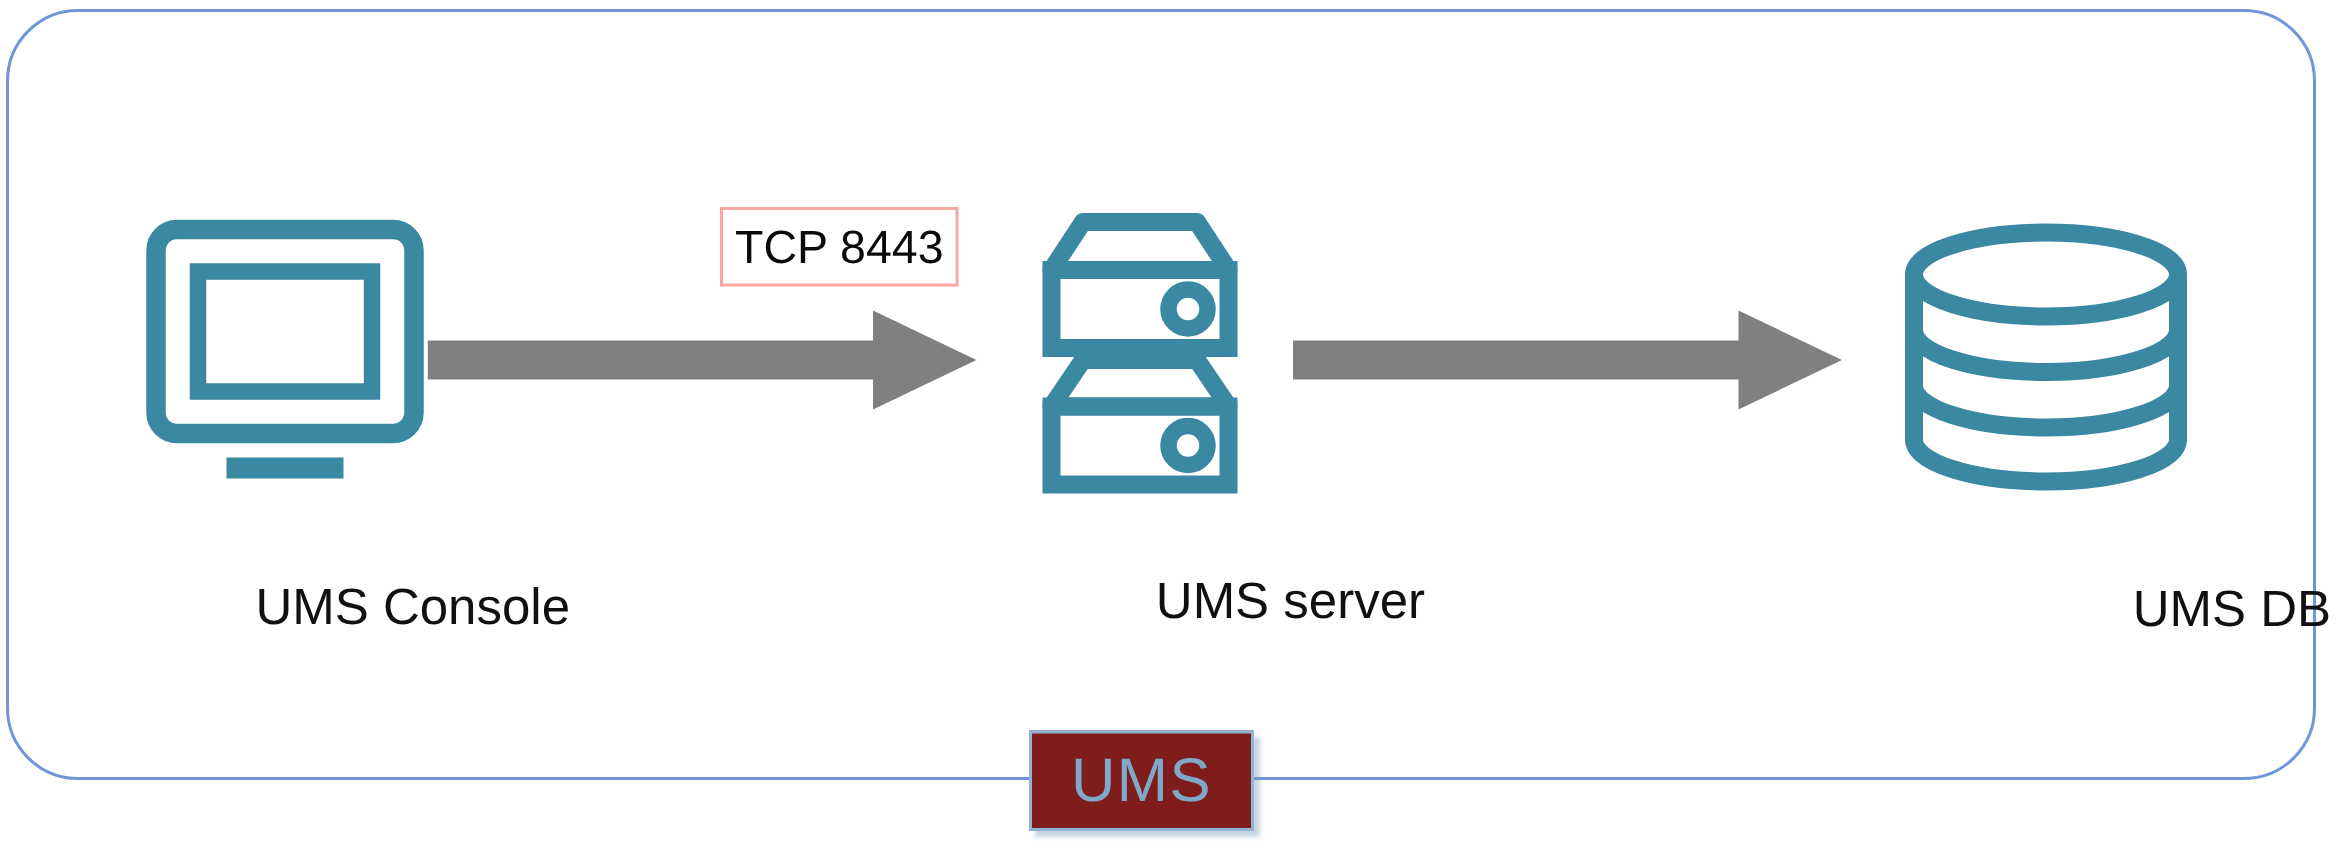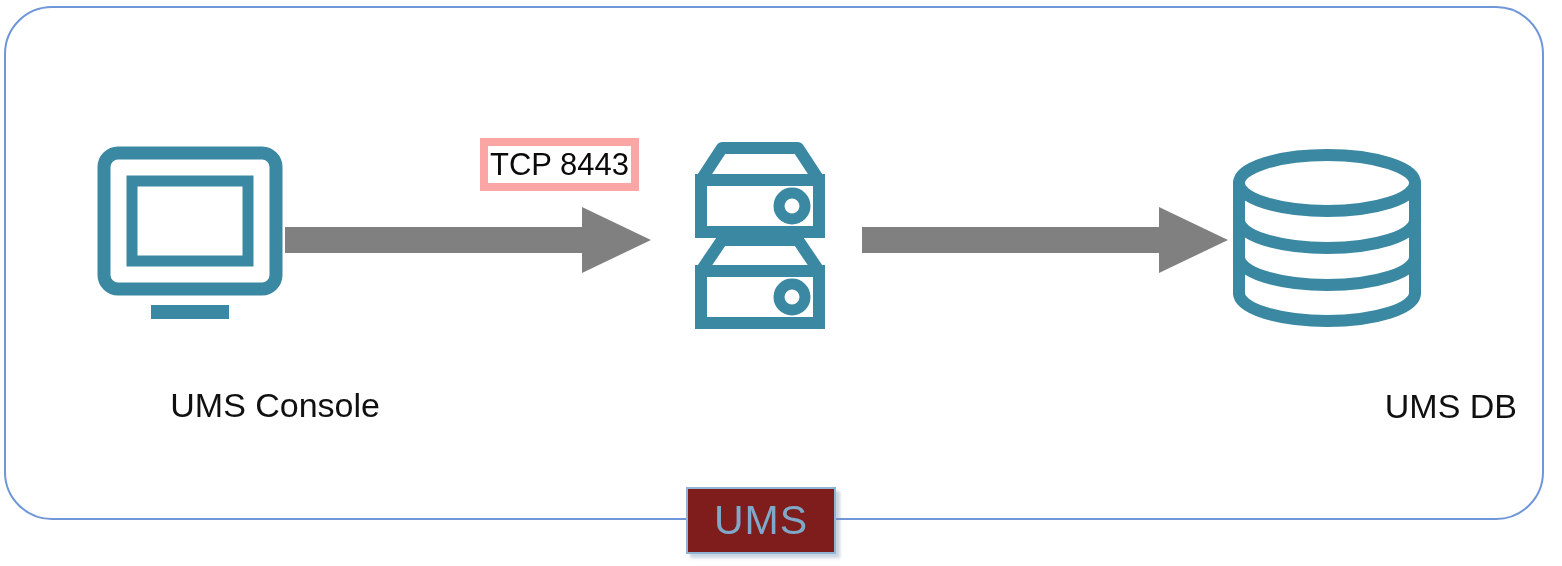--- a/index.html
+++ b/index.html
@@ -60,41 +60,41 @@
   #node-server {
     left: 570px;
     top: 140px;
     width: 380px;
   }
   #node-server .icon-wrap { width: 200px; height: 192px; }
   #node-server .node-label { margin-top: 52px; }
 
   
   #node-db {
-    left: 1137px;
+    left: 1174px;
     top: 145px;
     width: 380px;
   }
   #node-db .icon-wrap { width: 200px; height: 188px; }
   #node-db .node-label { margin-top: 56px; }
 
   
   .arrow {
     position: absolute;
     top: 205px;
     height: 70px;
   }
   #arrow-console-server { left: 285px; width: 366px; }
   #arrow-server-db      { left: 862px; width: 366px; }
 
   
   .port-label {
     position: absolute;
     box-sizing: border-box;
-    border: 8px solid #fca5a5;
+    border: 2px solid #fca5a5;
     background: #ffffff;
     font-family: "Liberation Sans", sans-serif;
     font-size: 31px;
     color: #0a0a0a;
     display: flex;
     align-items: center;
     justify-content: center;
     white-space: nowrap;
     line-height: 1;
   }
@@ -152,20 +152,21 @@
 
         <circle cx="132" cy="66" r="13" fill="none" stroke="#3a88a1" stroke-width="11"></circle>
 
         <path d="M 41 131 L 62 100 L 138 100 L 159 131 Z" fill="none" stroke="#3a88a1" stroke-width="12" stroke-linejoin="round"></path>
 
         <rect x="41" y="131" width="118" height="52" fill="none" stroke="#3a88a1" stroke-width="12"></rect>
 
         <circle cx="132" cy="157" r="13" fill="none" stroke="#3a88a1" stroke-width="11"></circle>
       </svg>
     </span>
+    <div class="node-label">UMS server</div>
   </div>
 
   <div class="node" id="node-db">
     <span class="icon-wrap">
       <svg width="200" height="188" viewBox="0 0 200 188" xmlns="http://www.w3.org/2000/svg">
         <g fill="none" stroke="#3a88a1" stroke-width="12" stroke-linecap="round">
 
           <ellipse cx="100" cy="38" rx="88" ry="28"></ellipse>
 
           <path d="M 12 38 L 12 148"></path>

